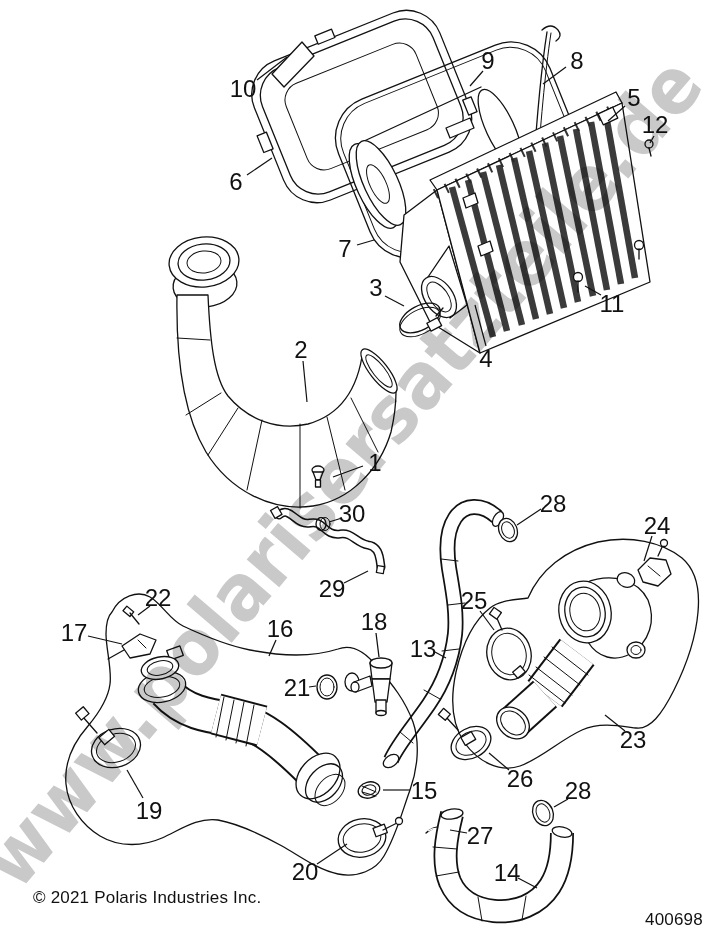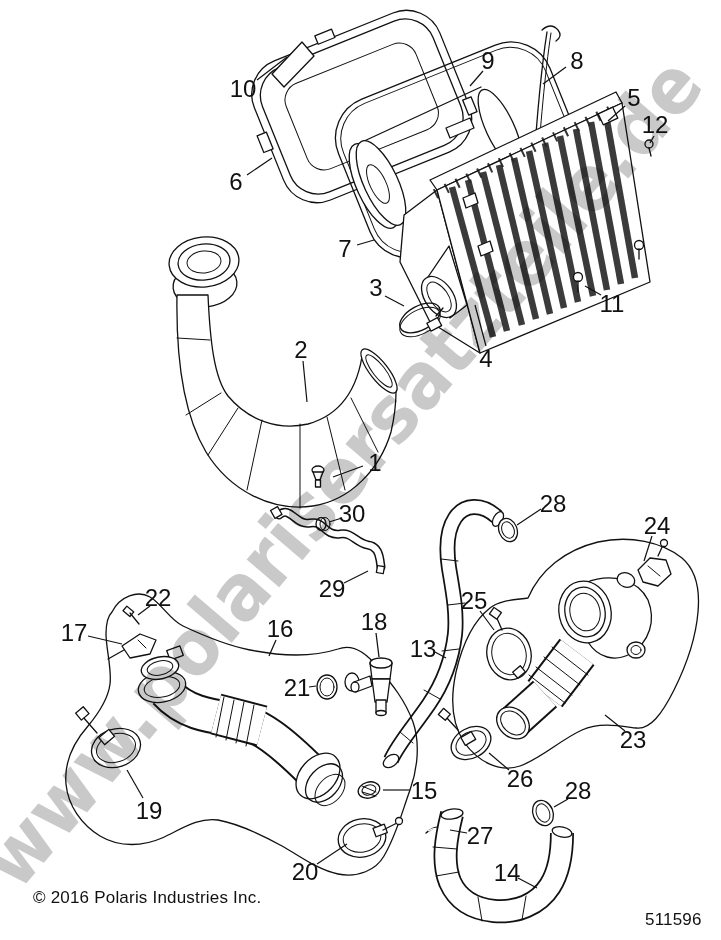--- a/index.html
+++ b/index.html
@@ -371,15 +371,15 @@
         <text x="578" y="798.64" text-anchor="middle" fill="#111111" font-size="24" font-family="Liberation Sans, sans-serif">28</text>
         <line x1="344" y1="583" x2="368" y2="571" stroke="#111111" stroke-width="1.2"></line>
         <text x="332" y="596.64" text-anchor="middle" fill="#111111" font-size="24" font-family="Liberation Sans, sans-serif">29</text>
         <line x1="342" y1="518" x2="329" y2="522" stroke="#111111" stroke-width="1.2"></line>
         <text x="352" y="521.64" text-anchor="middle" fill="#111111" font-size="24" font-family="Liberation Sans, sans-serif">30</text>
       </g>
 
   <text class="wm" x="18" y="893" font-size="78" textLength="1060" lengthAdjust="spacingAndGlyphs" transform="rotate(-49.5 18 893)" fill="#c9c9c9">www.polarisersatzteile.de</text>
 </svg>
 
-<div id="copyright" class="footer-text">© 2016 Polaris Industries Inc.</div>
-<div id="partnumber" class="footer-text">511596</div>
+<div id="copyright" class="footer-text">© 2021 Polaris Industries Inc.</div>
+<div id="partnumber" class="footer-text">400698</div>
 </div>
 
 </body></html>

